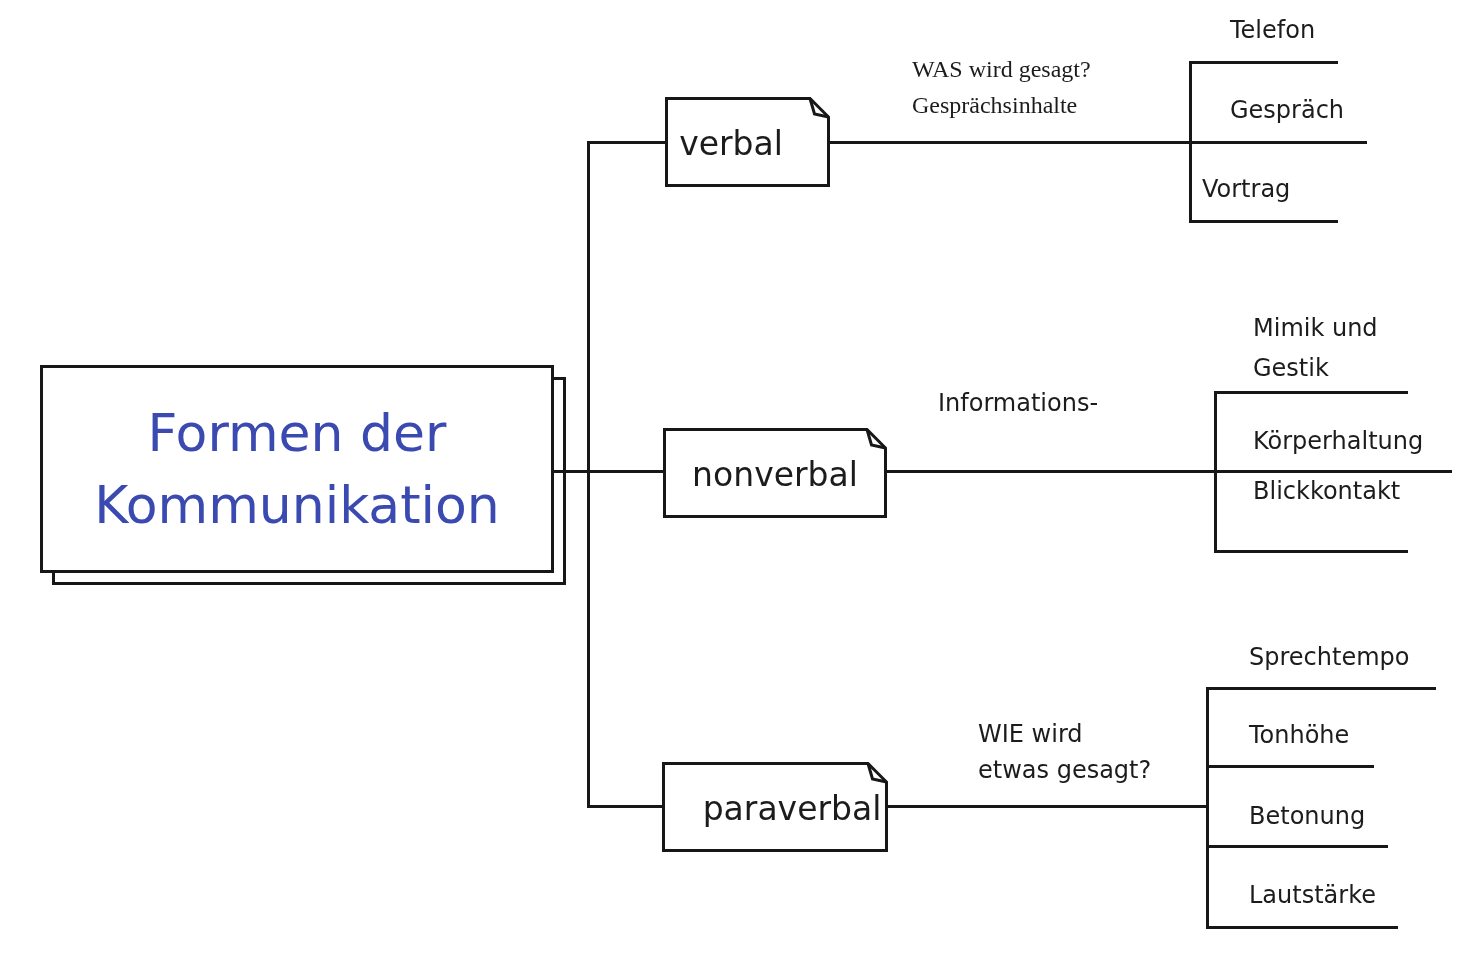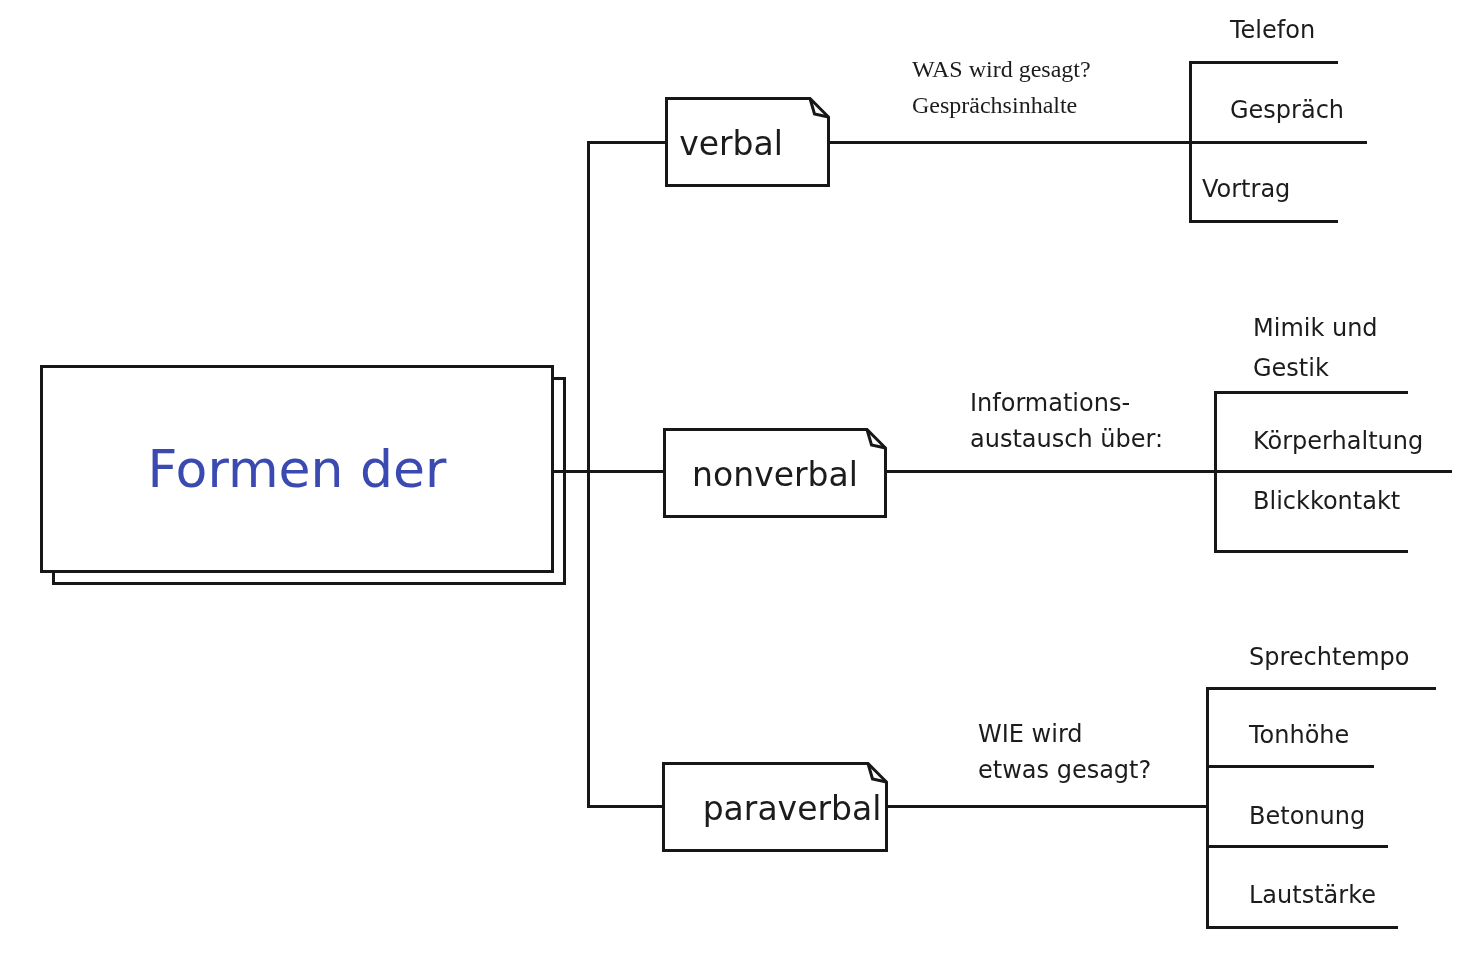--- a/index.html
+++ b/index.html
@@ -55,20 +55,21 @@
   .leaf-label.wrap{white-space:normal;line-height:40px;}
 </style>
 </head>
 <body>
 
 <div class="canvas">
 
   <div class="root-shadow"></div>
   <div class="root-box">
     <div class="root-title">Formen der</div>
+    <div class="root-title">Kommunikation</div>
   </div>
 
   <div class="hline" style="left:552px;top:470px;width:114px;"></div>
   <div class="vline" style="left:587px;top:141px;height:667px;"></div>
   <div class="hline" style="left:587px;top:141px;width:80px;"></div>
   <div class="hline" style="left:587px;top:805px;width:78px;"></div>
 
   <div class="note" style="left:665px;top:97px;width:132px;height:90px;">
     <svg width="165" height="90" viewBox="0 0 165 90">
       <path d="M1.5 1.5 H145 L163.5 20 V88.5 H1.5 Z" fill="#ffffff" stroke="#171717" stroke-width="3"></path>
@@ -92,33 +93,32 @@
   <div class="leaf-label" style="left:1202px;top:174px;">Vortrag</div>
 
   <div class="note" style="left:663px;top:428px;width:224px;height:90px;">
     <svg width="224" height="90" viewBox="0 0 224 90">
       <path d="M1.5 1.5 H204 L222.5 20 V88.5 H1.5 Z" fill="#ffffff" stroke="#171717" stroke-width="3"></path>
       <path d="M204 1.5 L208.5 17 L222.5 20" fill="none" stroke="#171717" stroke-width="3"></path>
     </svg>
     <div class="note-label">nonverbal</div>
   </div>
 
-  <div class="annotation" style="left:970px;top:385px;">
+  <div class="annotation" style="left:938px;top:385px;text-align:right;">
     <div>Informations-</div>
-    <div>austausch über:</div>
   </div>
 
   <div class="hline" style="left:887px;top:470px;width:565px;"></div>
   <div class="vline" style="left:1214px;top:391px;height:162px;"></div>
   <div class="hline" style="left:1214px;top:391px;width:194px;"></div>
   <div class="hline" style="left:1214px;top:550px;width:194px;"></div>
 
   <div class="leaf-label wrap" style="left:1253px;top:308px;width:160px;">Mimik und Gestik</div>
   <div class="leaf-label" style="left:1253px;top:426px;">Körperhaltung</div>
-  <div class="leaf-label" style="left:1253px;top:486px;text-align:right;">Blickkontakt</div>
+  <div class="leaf-label" style="left:1253px;top:476px;text-align:right;">Blickkontakt</div>
 
   <div class="note" style="left:662px;top:762px;width:226px;height:90px;padding-left:34px;">
     <svg width="226" height="90" viewBox="0 0 226 90">
       <path d="M1.5 1.5 H206 L224.5 20 V88.5 H1.5 Z" fill="#ffffff" stroke="#171717" stroke-width="3"></path>
       <path d="M206 1.5 L210.5 17 L224.5 20" fill="none" stroke="#171717" stroke-width="3"></path>
     </svg>
     <div class="note-label">paraverbal</div>
   </div>
 
   <div class="annotation" style="left:978px;top:716px;">

